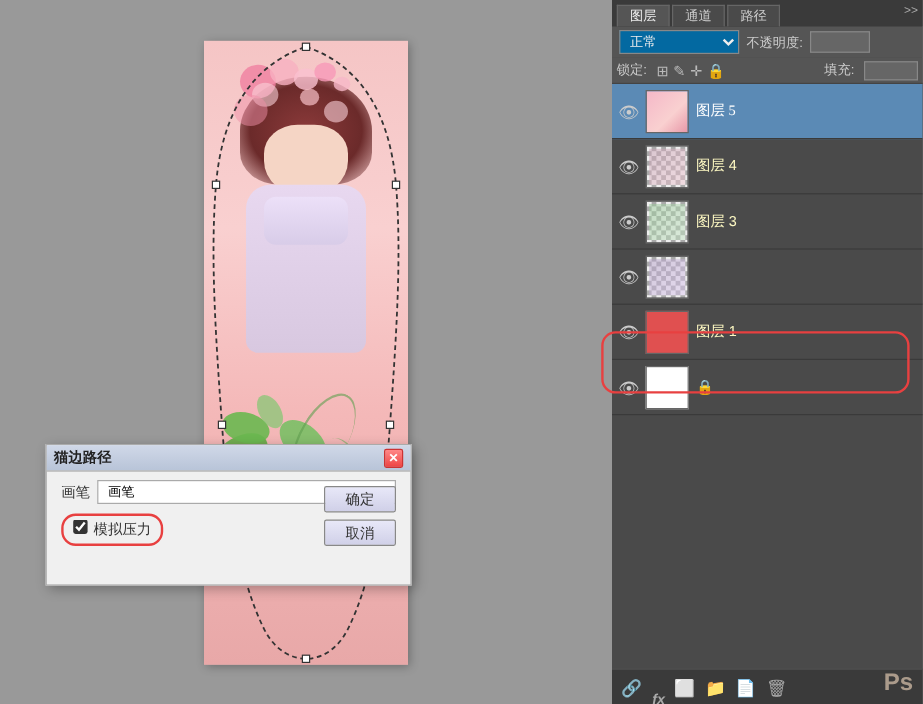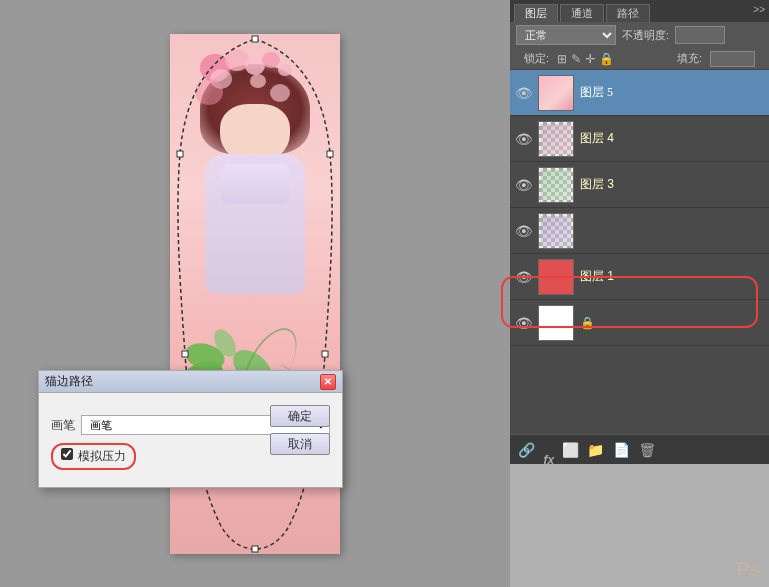--- a/index.html
+++ b/index.html
@@ -61,40 +61,40 @@
       display: flex;
       align-items: center;
       justify-content: space-between;
       padding: 0 6px;
       border-bottom: 1px solid #aaa;
     }
 
     .dialog-title {
       font-size: 12px;
       color: #222;
-      font-weight: normal;
+      font-weight: bold;
     }
 
     .dialog-close-btn {
       width: 16px;
       height: 16px;
       background: linear-gradient(180deg, #f88 0%, #e44 100%);
       border: 1px solid #c33;
       border-radius: 2px;
       display: flex;
       align-items: center;
       justify-content: center;
       cursor: pointer;
       font-size: 10px;
       color: white;
       font-weight: bold;
     }
 
     .dialog-body {
-      padding: 22px 12px;
+      padding: 7px 12px;
     }
 
     .dialog-row {
       display: flex;
       align-items: center;
       margin-bottom: 8px;
     }
 
     .dialog-label {
       font-size: 12px;
@@ -166,21 +166,21 @@
     .btn-cancel {
       background: linear-gradient(180deg, #e8e8f8 0%, #d0d0e8 100%);
       color: #333;
     }
 
     
     .right-panel {
       position: absolute;
       right: 0; top: 0;
       width: 259px;
-      height: 464px;
+      height: 587px;
       background: #4a4a4a;
       display: flex;
       flex-direction: column;
     }
 
     .panel-tabs {
       display: flex;
       background: #3a3a3a;
       height: 22px;
       align-items: flex-end;
@@ -221,21 +221,21 @@
       padding: 4px 6px;
       display: flex;
       align-items: center;
       gap: 6px;
       height: 26px;
     }
 
     .blend-select {
       width: 100px;
       height: 20px;
-      background: #737373;
+      background: #0369a1;
       border: 1px solid #888;
       color: #eee;
       font-size: 11px;
       padding: 0 4px;
     }
 
     .opacity-label {
       color: #ccc;
       font-size: 11px;
     }
@@ -246,21 +246,21 @@
       background: #666;
       border: 1px solid #888;
       color: #eee;
       font-size: 11px;
       padding: 0 4px;
       text-align: right;
     }
 
     .layers-lock-row {
       background: #555;
-      padding: 3px 14px;
+      padding: 3px 4px;
       display: flex;
       align-items: center;
       gap: 8px;
       height: 22px;
       border-bottom: 1px solid #444;
     }
 
     .lock-label {
       color: #ccc;
       font-size: 11px;

